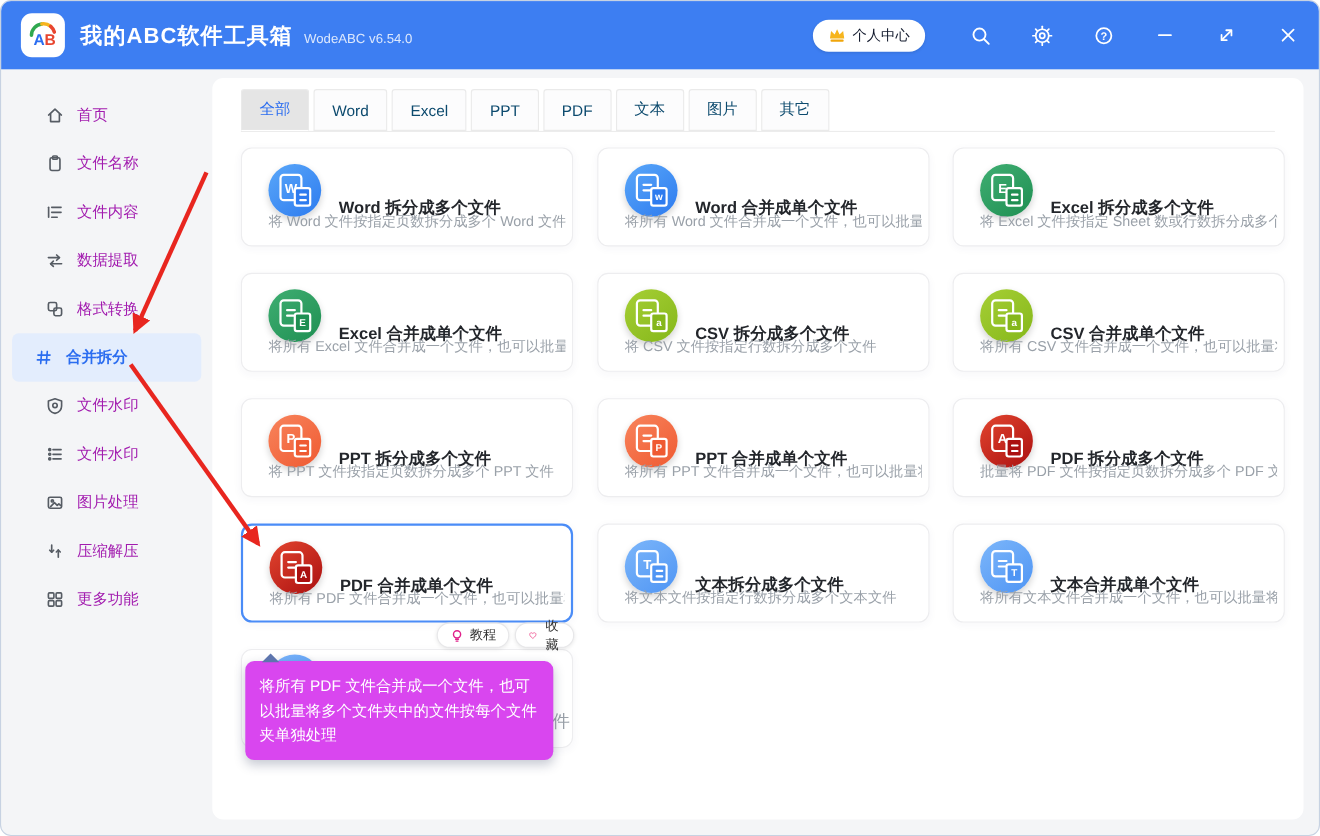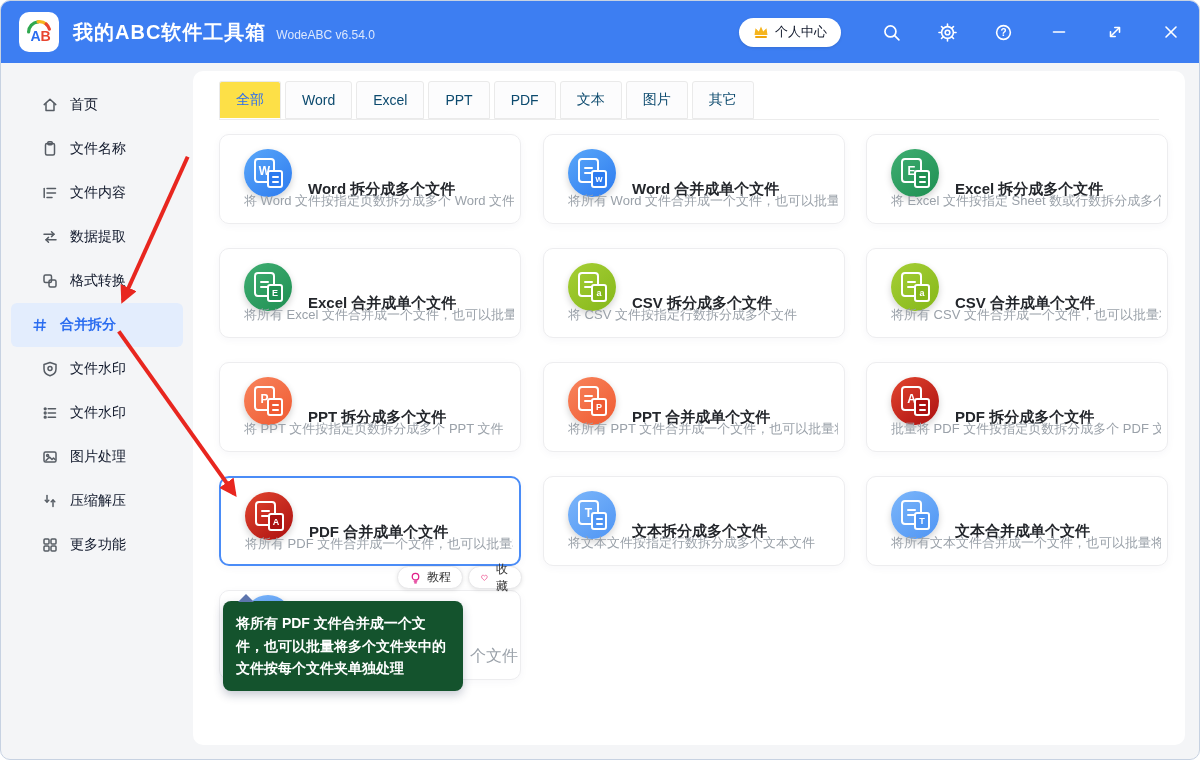--- a/index.html
+++ b/index.html
@@ -9,28 +9,28 @@
   .titlebar{position:absolute;left:0;top:0;width:100%;height:62px;background:#3d7ef2;display:flex;align-items:center;padding-left:18px;}
   .logo{width:40px;height:40px;background:#fff;border-radius:10px;display:flex;align-items:center;justify-content:center;flex:0 0 auto;}
   .app-title{color:#fff;font-size:20px;font-weight:bold;margin-left:14px;letter-spacing:1px;}
   .app-version{color:rgba(255,255,255,.82);font-size:12px;margin-left:10px;margin-top:6px;}
   .tb-spacer{flex:1;}
   .account-btn{height:29px;background:#fff;border:none;border-radius:15px;display:flex;align-items:center;gap:6px;padding:0 14px;font-size:13px;color:#0f172a;cursor:pointer;margin-right:22px;box-shadow:0 1px 3px rgba(0,0,0,.12);font-family:inherit;}
   .tb-icons{display:flex;height:62px;align-items:center;}
   .tbtn{width:56px;height:62px;display:flex;align-items:center;justify-content:center;background:none;border:none;cursor:pointer;padding:0;}
   
   .sidebar{position:absolute;left:0;top:62px;width:192px;bottom:0;padding-top:20px;}
-  .side-item{height:44px;display:flex;align-items:center;gap:11px;padding-left:30px;font-size:14px;color:#0f172a;cursor:pointer;margin:0 10px;border-radius:6px;}
+  .side-item{height:44px;display:flex;align-items:center;gap:11px;padding-left:30px;font-size:14px;color:#a21caf;cursor:pointer;margin:0 10px;border-radius:6px;}
   .side-item.active{background:#e3edfd;color:#2b6df0;font-weight:bold;padding-left:20px;}
   .side-item .sic{width:18px;height:18px;flex:0 0 auto;display:flex;}
   
   .panel{position:absolute;left:192px;top:70px;right:14px;bottom:14px;background:#fff;border-radius:10px;}
   .tabs{position:absolute;left:26px;right:26px;top:10px;height:39px;display:flex;gap:4px;border-bottom:1px solid #ececec;z-index:2;}
   .tab{height:38px;margin-bottom:-1px;padding:0 16px;display:flex;align-items:center;justify-content:center;font-size:14px;color:#0c4a6e;background:#fcfcfd;border:1px solid #eaeaea;border-radius:3px 3px 0 0;cursor:pointer;}
-  .tab.active{background:#fde047;border-bottom-color:#fff;color:#2b6df0;}
+  .tab.active{background:#e5e5e5;border-bottom-color:#fff;color:#2b6df0;}
   
   .card{position:absolute;width:302px;height:90px;background:#fff;border:1px solid #ededef;border-radius:10px;box-shadow:0 2px 8px rgba(40,60,90,.04);cursor:pointer;z-index:1;}
   .card.selected{border:2px solid #4a8cf7;z-index:3;}
   .card .ti{position:absolute;left:24px;top:14px;width:48px;height:48px;border-radius:50%;box-shadow:0 3px 7px rgba(0,0,0,.18);}
   .card .title{position:absolute;left:88px;top:45px;font-size:15px;font-weight:bold;color:#23262b;white-space:nowrap;}
   .card .desc{position:absolute;left:24px;top:57px;right:6px;font-size:13px;color:#9aa1a9;white-space:nowrap;overflow:hidden;}
   
   .doc{position:absolute;border:2px solid #fff;display:flex;flex-direction:column;align-items:center;justify-content:center;}
   .doc.main{left:10px;top:9px;width:21px;height:25px;border-radius:4px;}
   .doc.sub{left:23px;top:21px;width:16px;height:18px;border-radius:3px;}
@@ -41,21 +41,21 @@
   .doc.sub i{width:7px;}
   .ti.split .main .letter{display:block}.ti.split .sub i{display:block}.ti.merge .main i{display:block}
   .ti.merge .sub .letter{display:block}
   
   .pill{position:absolute;height:23px;background:#fff;border:1px solid #e7e7e9;border-radius:12px;display:flex;align-items:center;gap:5px;padding:0 11px;font-size:12px;color:#333;cursor:pointer;box-shadow:0 1px 4px rgba(0,0,0,.10);z-index:4;font-family:inherit;}
   .pill.tut{left:176px;top:88px;}
   .pill.fav{left:247px;top:88px;}
   
   .card.partial .frag{position:absolute;left:250px;top:55px;font-size:16px;color:#9aa1a9;white-space:nowrap;}
   
-  .tooltip{position:absolute;left:30px;top:530px;width:240px;background:#14532d;color:#fff;border-radius:8px;padding:11px 13px;font-size:14px;line-height:1.62;z-index:6;box-shadow:0 4px 10px rgba(30,45,80,.25);font-weight:bold;}
+  .tooltip{position:absolute;left:30px;top:530px;width:280px;background:#d946ef;color:#fff;border-radius:8px;padding:11px 13px;font-size:14px;line-height:1.62;z-index:6;box-shadow:0 4px 10px rgba(30,45,80,.25);}
   .tooltip:before{content:"";position:absolute;left:15px;top:-7px;border-left:8px solid transparent;border-right:8px solid transparent;border-bottom:8px solid #5d75ad;}
   
   .arrows{position:absolute;inset:0;z-index:40;pointer-events:none;}
 </style>
 </head>
 <body>
 
 <div class="window">
 
   <header class="titlebar">

